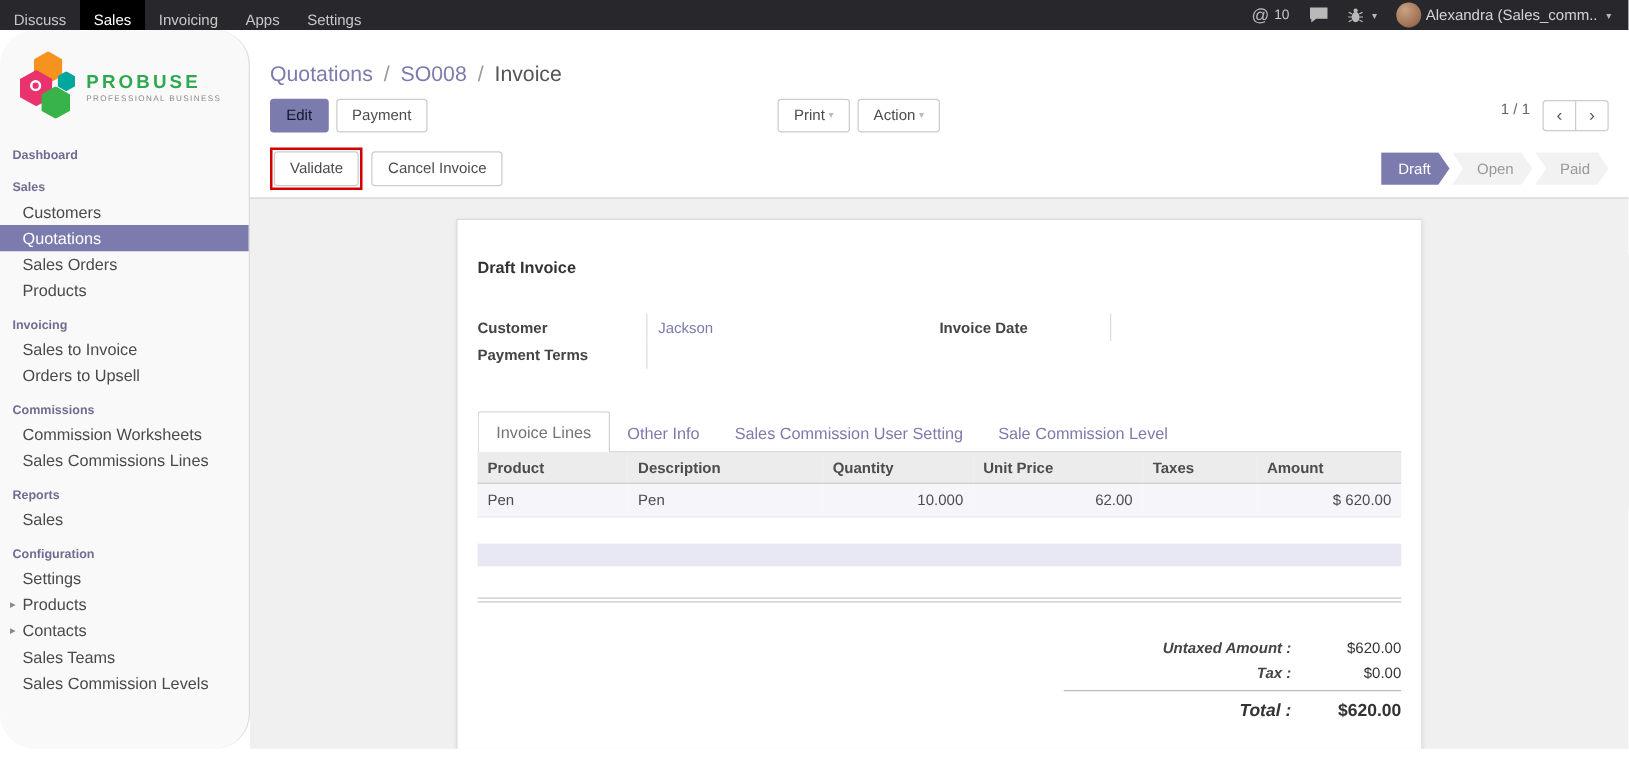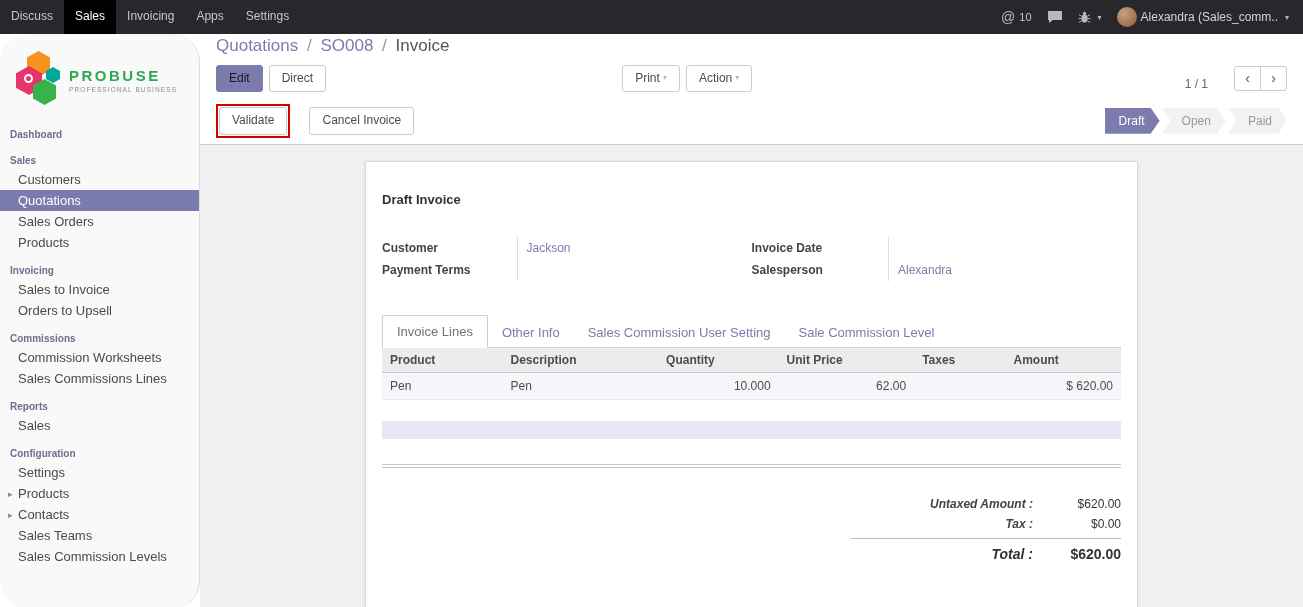--- a/index.html
+++ b/index.html
@@ -1,21 +1,21 @@
 <!DOCTYPE html>
 <html><head>
 <meta charset="utf-8">
 <title>Odoo - Invoice</title>
 <style>
   * { box-sizing: border-box; margin: 0; padding: 0; }
   body { font-family: "Liberation Sans", "DejaVu Sans", sans-serif; font-size: 12px; color: #4c4c4c; background: #fff; }
   .page { width: 1303px; height: 607px; overflow: hidden; position: relative; background: #fff; }
 
   
-  .topbar { height: 34px; background: #28272c; display: flex; align-items: stretch; }
+  .topbar { height: 24px; background: #28272c; display: flex; align-items: stretch; }
   .topbar .menus { display: flex; }
   .menu-item { color: #c8c8c8; font-size: 12px; line-height: 32px; padding: 0 11px; text-decoration: none; cursor: pointer; }
   .menu-item.active { background: #000; color: #fff; }
   .systray { margin-left: auto; display: flex; align-items: center; padding-right: 14px; gap: 15px; color: #c8c8c8; }
   .tray-item { display: flex; align-items: center; gap: 4px; cursor: pointer; }
   .at-glyph { font-size: 14px; color: #b9b9b9; }
   .mention-count { font-size: 11px; color: #c8c8c8; }
   .caret { font-size: 8px; color: #b9b9b9; margin-left: 3px; }
   .avatar { width: 20px; height: 20px; border-radius: 50%; background: radial-gradient(circle at 35% 30%, #c9a183, #8a5a3b); display: inline-block; }
   .user-name { font-size: 12px; color: #d5d5d5; }
@@ -36,39 +36,39 @@
   .brand { color: #2fa84f; font-weight: bold; font-size: 15px; letter-spacing: 2.5px; }
   .tagline { color: #8a8a8a; font-size: 6.5px; letter-spacing: 1.1px; margin-top: 2px; }
   .section { margin-bottom: 9px; }
   .section-heading { color: #6f6d91; font-weight: bold; font-size: 10px; padding: 3px 0 3px 10px; cursor: pointer; white-space: nowrap; }
   .side-item { font-size: 13px; color: #4a4a4a; padding: 3px 0 3px 18px; cursor: pointer; white-space: nowrap; display: flex; align-items: center; }
   .side-item.active { background: #7c7bad; color: #fff; }
   .side-item .tw { color: #8a8a8a; font-size: 9px; width: 10px; margin-left: -10px; display: inline-block; }
 
   
   .content { flex: 1; display: flex; flex-direction: column; min-width: 0; }
-  .control-panel { background: #fff; padding: 2px 16px 8px; }
+  .control-panel { background: #fff; padding: 26px 16px 8px; }
   .breadcrumb { font-size: 17px; margin-bottom: 9px; }
   .breadcrumb a { color: #7c7bad; text-decoration: none; cursor: pointer; }
   .breadcrumb .sep { color: #999; padding: 0 4px; }
   .breadcrumb .current { color: #555; }
   .cp-row { position: relative; display: flex; align-items: center; height: 27px; }
   .btn { display: inline-flex; align-items: center; padding: 5px 12px; background: #fff; border: 1px solid #ccc; border-radius: 3px; color: #4c4c4c; font-size: 12px; font-family: inherit; cursor: pointer; line-height: 1.3; }
   .btn.primary { background: #7c7bad; border-color: #7c7bad; color: #0f172a; }
   .cp-left { display: flex; gap: 6px; }
   .cp-center { position: absolute; left: 44%; transform: translateX(-50%); display: flex; gap: 6px; }
-  .cp-right { margin-left: auto; display: flex; align-items: flex-end; gap: 26px; }
+  .cp-right { margin-left: auto; display: flex; align-items: flex-start; gap: 10px; }
   .pager-text { color: #666; font-size: 12px; }
   .pager-btns { display: inline-flex; }
   .pager-btn { width: 27px; height: 25px; border: 1px solid #ccc; background: #fff; color: #555; font-size: 14px; text-align: center; line-height: 23px; cursor: pointer; padding: 0; font-family: inherit; }
   .pager-btn.prev { border-radius: 3px 0 0 3px; }
   .pager-btn.next { border-radius: 0 3px 3px 0; margin-left: -1px; }
 
   
-  .statusbar { background: #fff; border-bottom: 1px solid #ccc; padding: 4px 16px 6px; display: flex; align-items: center; gap: 12px; }
+  .statusbar { background: #fff; border-bottom: 1px solid #ccc; padding: 4px 16px 6px; display: flex; align-items: center; }
   .red-box { display: inline-block; border: 2px solid #d40000; padding: 1px; margin-right: 7px; }
   .steps { margin-left: auto; display: flex; }
   .step { font-size: 12px; color: #999; background: #f2f2f2; padding: 6px 15px 6px 20px; margin-left: 2px; clip-path: polygon(0 0, calc(100% - 9px) 0, 100% 50%, calc(100% - 9px) 100%, 0 100%, 9px 50%); cursor: pointer; }
   .step.first { clip-path: polygon(0 0, calc(100% - 9px) 0, 100% 50%, calc(100% - 9px) 100%, 0 100%); padding-left: 14px; }
   .step.active { background: #7c7bad; color: #fff; }
 
   
   .form-area { flex: 1; background: #f1f0f0; overflow: hidden; }
   .sheet { width: 773px; margin: 16px auto 0; background: #fff; border: 1px solid #d8d8d8; box-shadow: 0 1px 4px rgba(0,0,0,.08); padding: 30px 16px 30px; min-height: 540px; }
   .doc-title { font-size: 13px; font-weight: bold; color: #333; margin-bottom: 30px; }
@@ -241,21 +241,21 @@
         <div class="breadcrumb">
           <a>Quotations</a>
           <span class="sep">/</span>
           <a>SO008</a>
           <span class="sep">/</span>
           <span class="current">Invoice</span>
         </div>
         <div class="cp-row">
           <div class="cp-left">
             <button class="btn primary">Edit</button>
-            <button class="btn">Direct</button>
+            <button class="btn">Payment</button>
           </div>
           <div class="cp-center">
             <button class="btn">
                 <span>Print</span>
                 <span class="caret">▾</span>
               </button>
             <button class="btn">
                 <span>Action</span>
                 <span class="caret">▾</span>
               </button>
@@ -300,24 +300,20 @@
                 </tr>
               </tbody>
                 </table>
             </div>
             <div class="group-col right">
               <table class="fields">
                 <tbody>
                     <tr>
                   <td class="flabel">Invoice Date</td>
                   <td class="fvalue"></td>
-                </tr>
-                <tr>
-                  <td class="flabel">Salesperson</td>
-                  <td class="fvalue">Alexandra</td>
                 </tr>
               </tbody>
                 </table>
             </div>
           </div>
 
           <div class="tabbar">
             <span class="tab active">Invoice Lines</span>
             <span class="tab">Other Info</span>
             <span class="tab">Sales Commission User Setting</span>

